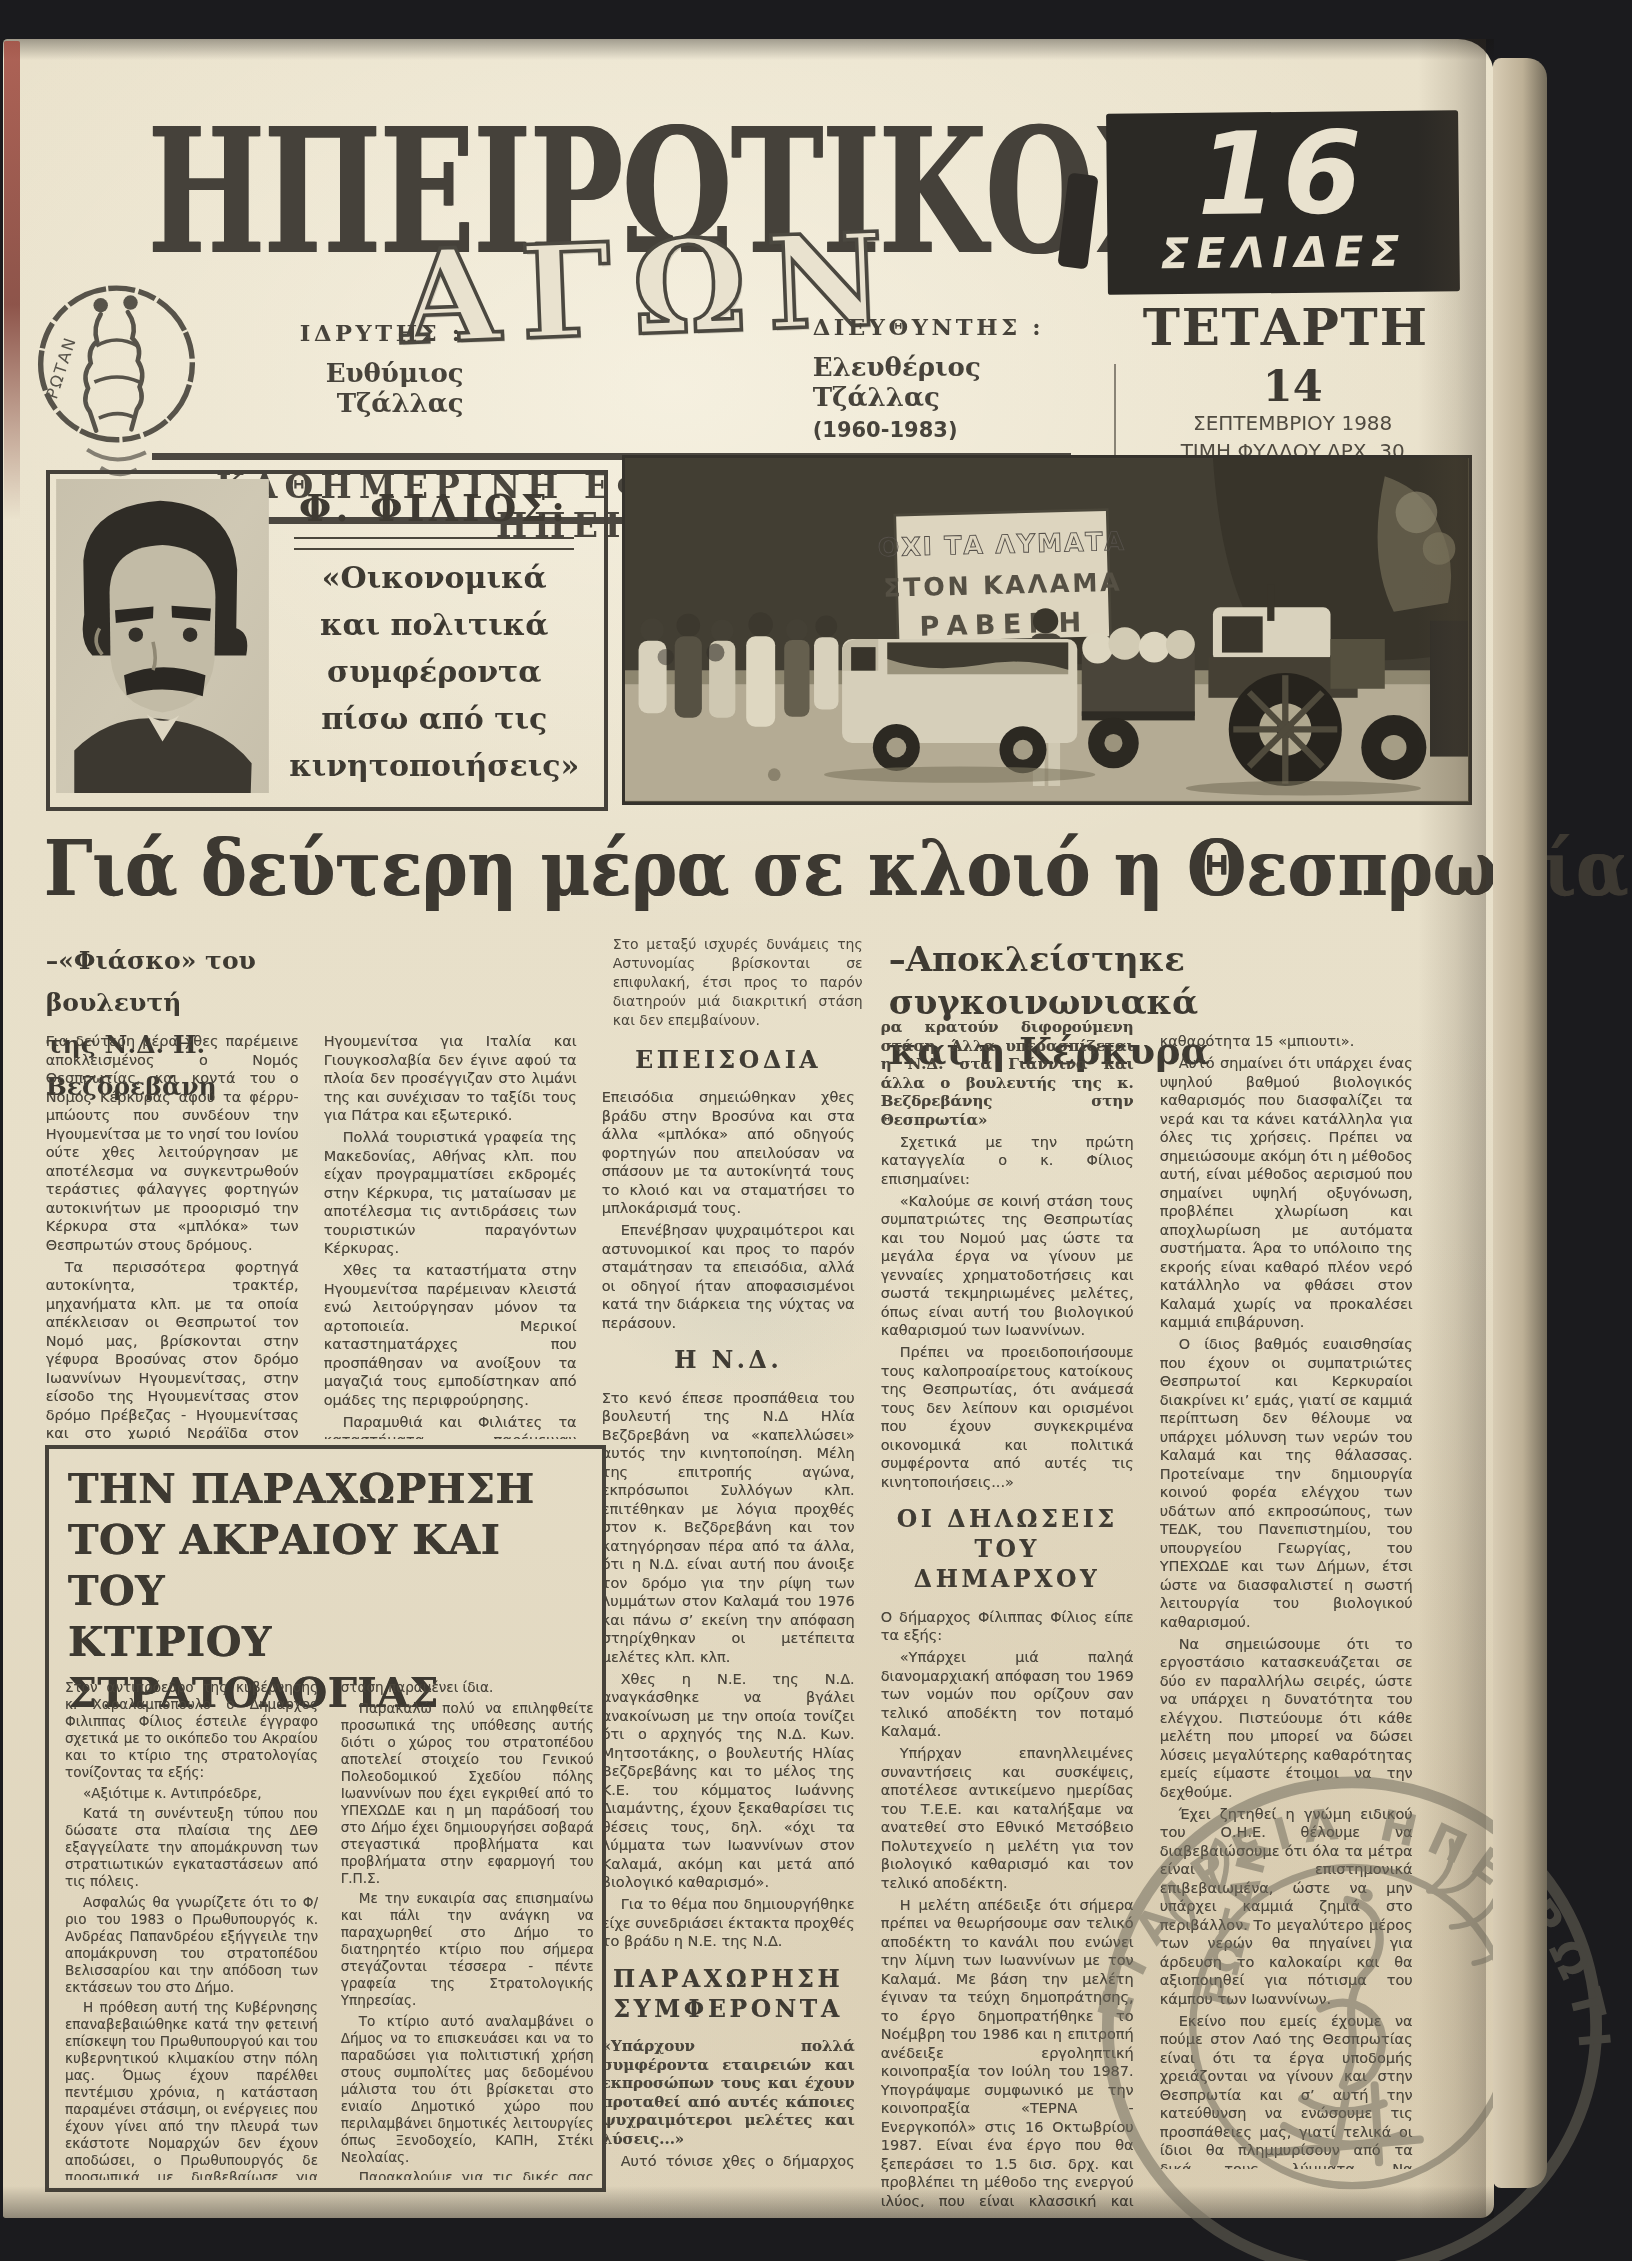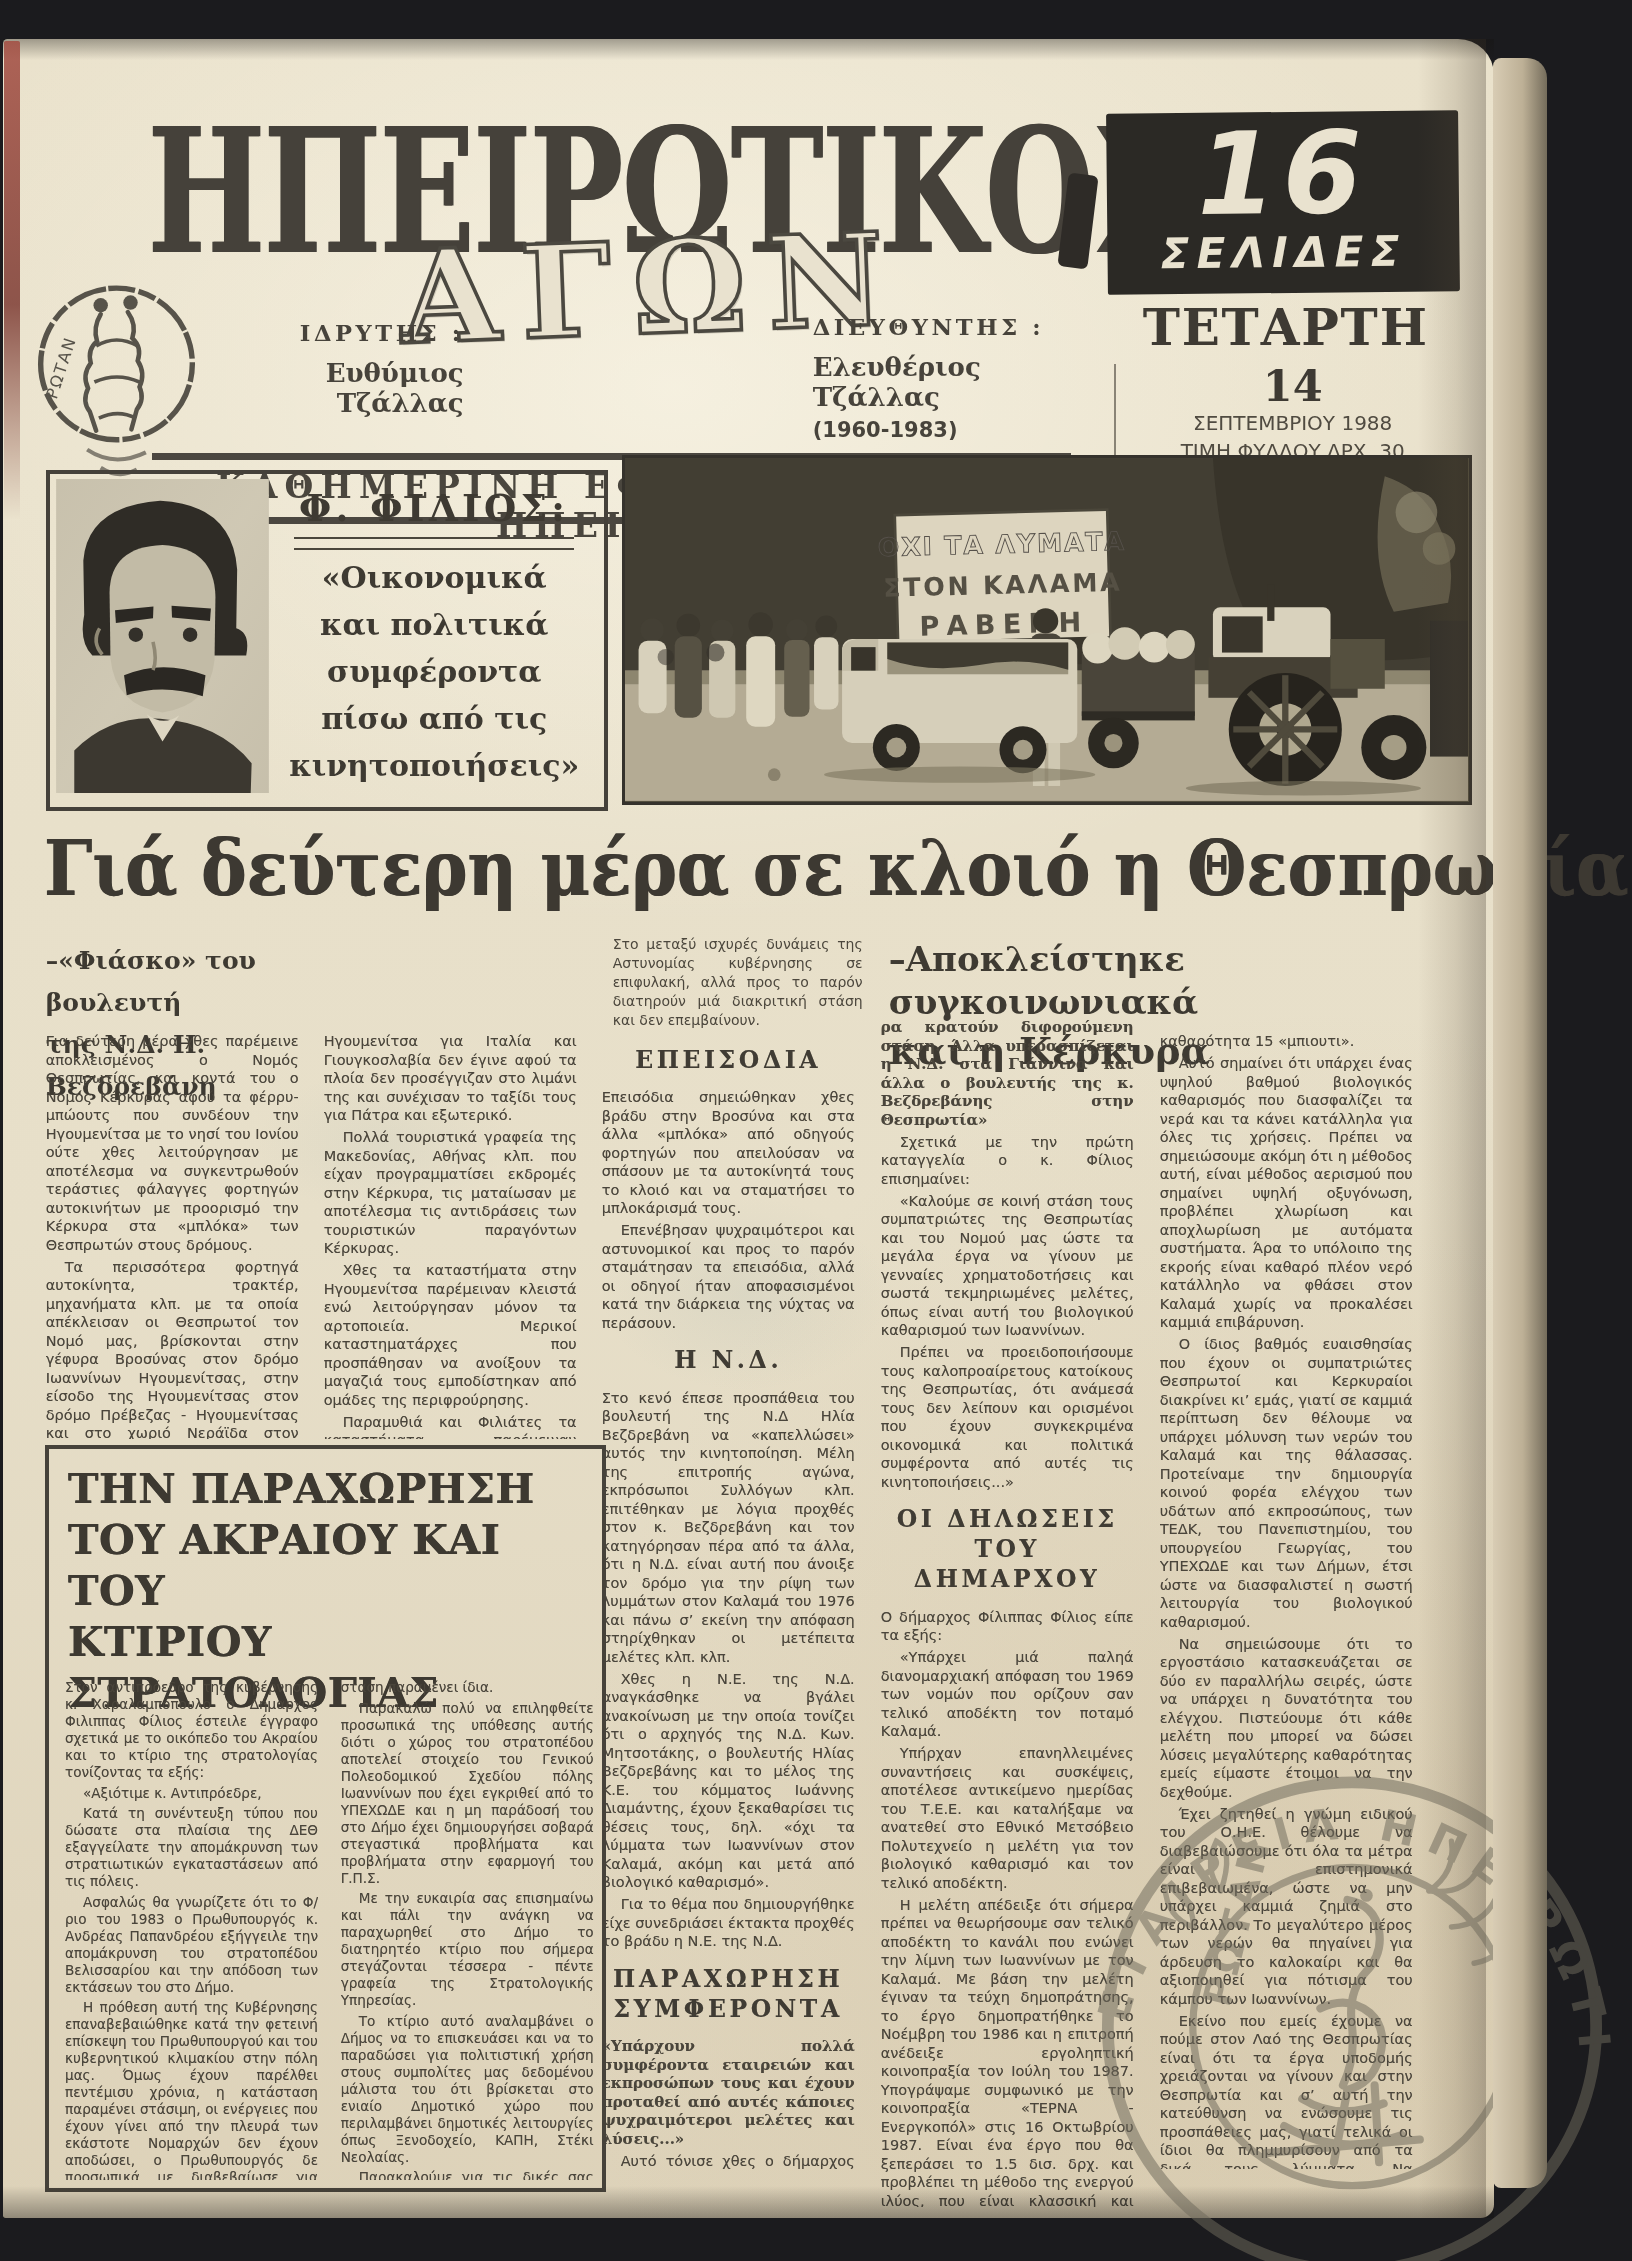--- a/index.html
+++ b/index.html
@@ -285,21 +285,21 @@
           <rect x="1780" y="360" width="84" height="300" fill="#33302a"></rect>
         </g>
       </svg>
     </div>
 
     <div class="headline">Γιά δεύτερη μέρα σε κλοιό η Θεσπρωτία</div>
     <div class="deckL">
       <div>–«Φιάσκο» του βουλευτή</div>
       <div>της Ν.Δ. Η. Βεζδρεβάνη</div>
     </div>
-    <div class="deckNote">Στο μεταξύ ισχυρές δυνάμεις της Αστυνομίας κυβέρνησης σε επιφυλακή, αλλά προς το παρόν διατηρούν μιά διακριτική στάση και δεν επεμβαίνουν.</div>
+    <div class="deckNote">Στο μεταξύ ισχυρές δυνάμεις της Αστυνομίας βρίσκονται σε επιφυλακή, έτσι προς το παρόν διατηρούν μιά διακριτική στάση και δεν επεμβαίνουν.</div>
     <div class="deckR">
       <div class="l1">–Αποκλείστηκε συγκοινωνιακά</div>
       <div class="l2">και η Κέρκυρα</div>
     </div>
 
     <div class="bcol c1">
       <p class="noind">Για δεύτερη μέρα χθες παρέμεινε αποκλεισμένος ο Νομός Θεσπρωτίας, και κοντά του ο Νομός Κέρκυρας αφού τα φέρρυ-μπώουτς που συνδέουν την Ηγουμενίτσα με το νησί του Ιονίου ούτε χθες λειτούργησαν με αποτέλεσμα να συγκεντρωθούν τεράστιες φάλαγγες φορτηγών αυτοκινήτων με προορισμό την Κέρκυρα στα «μπλόκα» των Θεσπρωτών στους δρόμους.</p>
       <p>Τα περισσότερα φορτηγά αυτοκίνητα, τρακτέρ, μηχανήματα κλπ. με τα οποία απέκλεισαν οι Θεσπρωτοί τον Νομό μας, βρίσκονται στην γέφυρα Βροσύνας στον δρόμο Ιωαννίνων Ηγουμενίτσας, στην είσοδο της Ηγουμενίτσας στον δρόμο Πρέβεζας - Ηγουμενίτσας και στο χωριό Νεράϊδα στον δρόμο προς Παραμυθιά.</p>
 
     </div>

